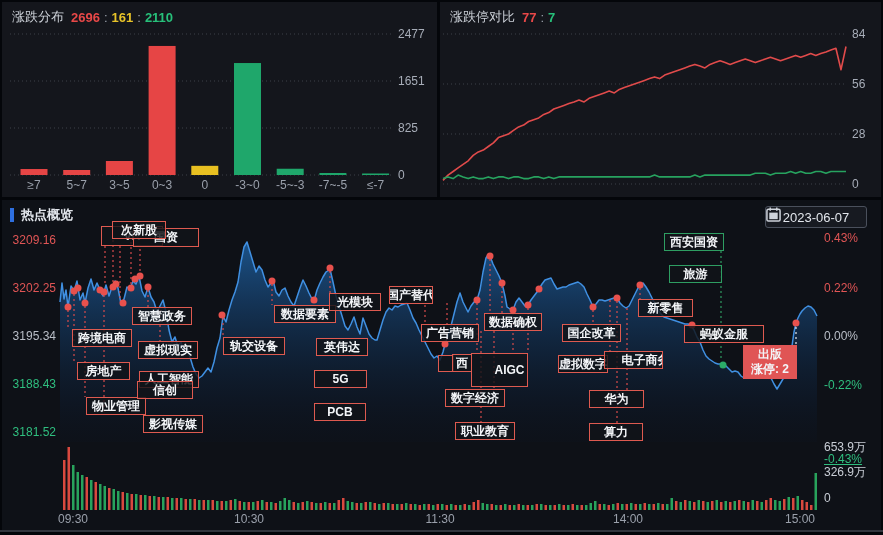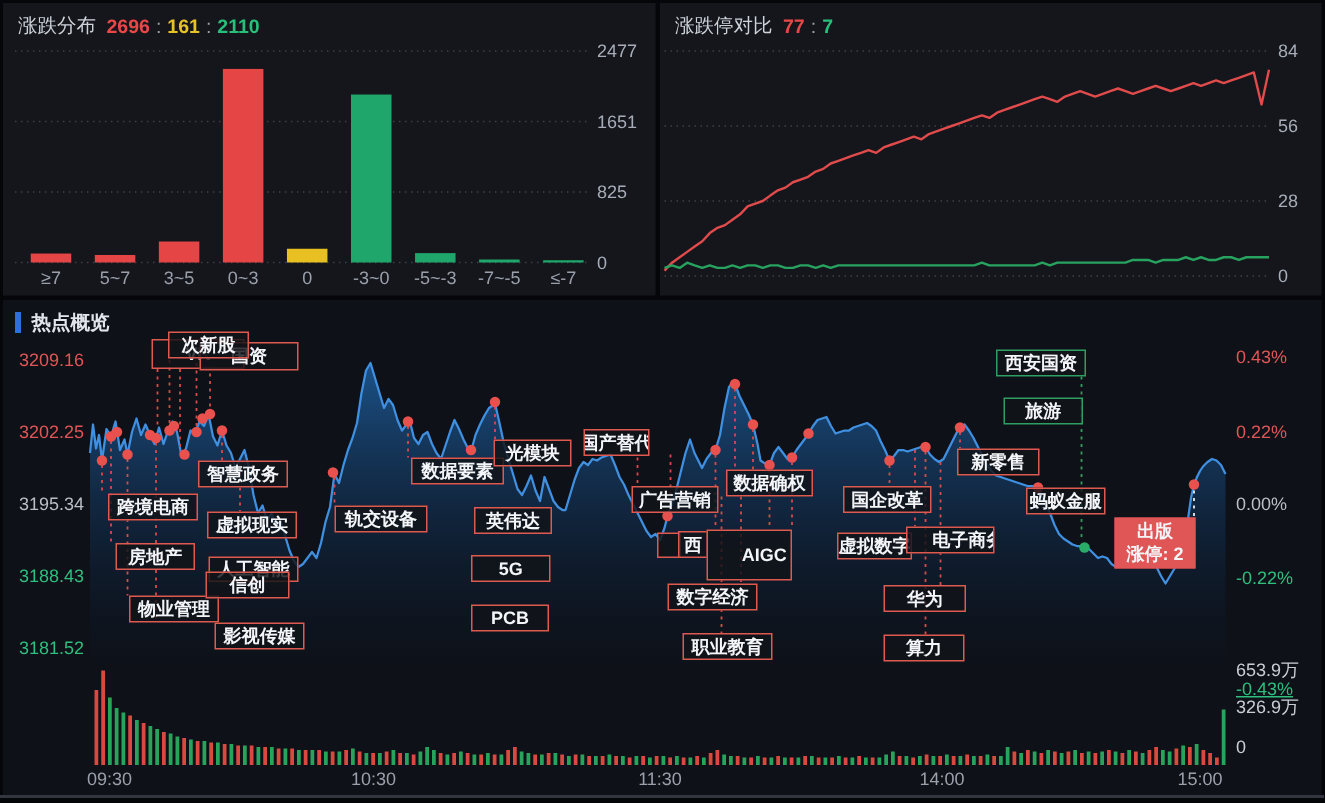--- a/index.html
+++ b/index.html
@@ -343,20 +343,29 @@
         <rect x="808.0" y="305" width="2.5" height="5" fill="#d9493f"></rect>
         <rect x="812.5" y="273" width="2.5" height="37" fill="#28a35c"></rect>
       </svg>
   </div>
 
   <div id="hot-head">
     <div id="hot-bar"></div>
     <div id="hot-title">热点概览</div>
   </div>
 
+  <div id="date-box">
+    <span>2023-06-07</span>
+    <svg width="15" height="15" viewBox="0 0 16 16">
+      <rect x="1" y="2.5" width="14" height="12.5" rx="1.5" fill="none" stroke="#cfd4dc" stroke-width="1.6"></rect>
+      <line x1="4.5" y1="0.5" x2="4.5" y2="4" stroke="#cfd4dc" stroke-width="1.6"></line>
+      <line x1="11.5" y1="0.5" x2="11.5" y2="4" stroke="#cfd4dc" stroke-width="1.6"></line>
+      <rect x="3.5" y="6" width="9" height="7" fill="#cfd4dc"></rect>
+    </svg>
+  </div>
 
   <div id="tag-layer">
       <div class="tag" style="left: 101px; top: 226px; width: 62px; height: 20px; z-index: 11;">VR</div>
       <div class="tag" style="left: 133px; top: 228px; width: 66px; height: 19px; z-index: 12;">国资</div>
       <div class="tag" style="left: 112px; top: 221px; width: 54px; z-index: 13;">次新股</div>
       <div class="tag" style="left: 72px; top: 329px; width: 60px;">跨境电商</div>
       <div class="tag" style="left: 132px; top: 307px; width: 60px;">智慧政务</div>
       <div class="tag" style="left: 138px; top: 341px; width: 60px;">虚拟现实</div>
       <div class="tag" style="left: 77px; top: 362px; width: 53px; text-align: center;">房地产</div>
       <div class="tag" style="left: 139px; top: 371px; width: 60px; height: 17px; z-index: 11;">人工智能</div>
@@ -376,21 +385,21 @@
       <div class="tag" style="left: 452px; top: 354px; width: 20px; z-index: 12;">西</div>
       <div class="tag" style="left: 471px; top: 353px; width: 57px; height: 34px; z-index: 13; padding-left: 24px;">AIGC</div>
       <div class="tag" style="left: 558px; top: 355px; width: 50px; z-index: 11;">虚拟数字</div>
       <div class="tag" style="left: 604px; top: 351px; width: 59px; z-index: 12; padding-left: 28px;">电子商务</div>
       <div class="tag" style="left: 445px; top: 389px; width: 60px;">数字经济</div>
       <div class="tag" style="left: 589px; top: 390px; width: 55px;">华为</div>
       <div class="tag" style="left: 455px; top: 422px; width: 60px;">职业教育</div>
       <div class="tag" style="left: 589px; top: 423px; width: 54px;">算力</div>
       <div class="tag" style="left: 562px; top: 324px; width: 59px;">国企改革</div>
       <div class="tag" style="left: 638px; top: 299px; width: 55px;">新零售</div>
-      <div class="tag" style="left: 684px; top: 325px; width: 53px;">蚂蚁金服</div>
+      <div class="tag" style="left: 684px; top: 325px; width: 80px;">蚂蚁金服</div>
       <div class="tag green" style="left: 664px; top: 233px; width: 60px;">西安国资</div>
       <div class="tag green" style="left: 669px; top: 265px; width: 53px;">旅游</div>
       <div class="tag solid" style="left: 743px; top: 345px; width: 54px; height: 34px;">
         <div>出版</div>
         <div>涨停: 2</div>
       </div>
     </div>
   <div id="bottom-strip"></div>
 <div class="axlab" style="left: 8px; top: 240px; color: rgb(224, 85, 85); width: 48px; text-align: right;">3209.16</div>
     <div class="axlab" style="left: 8px; top: 288px; color: rgb(224, 85, 85); width: 48px; text-align: right;">3202.25</div>

